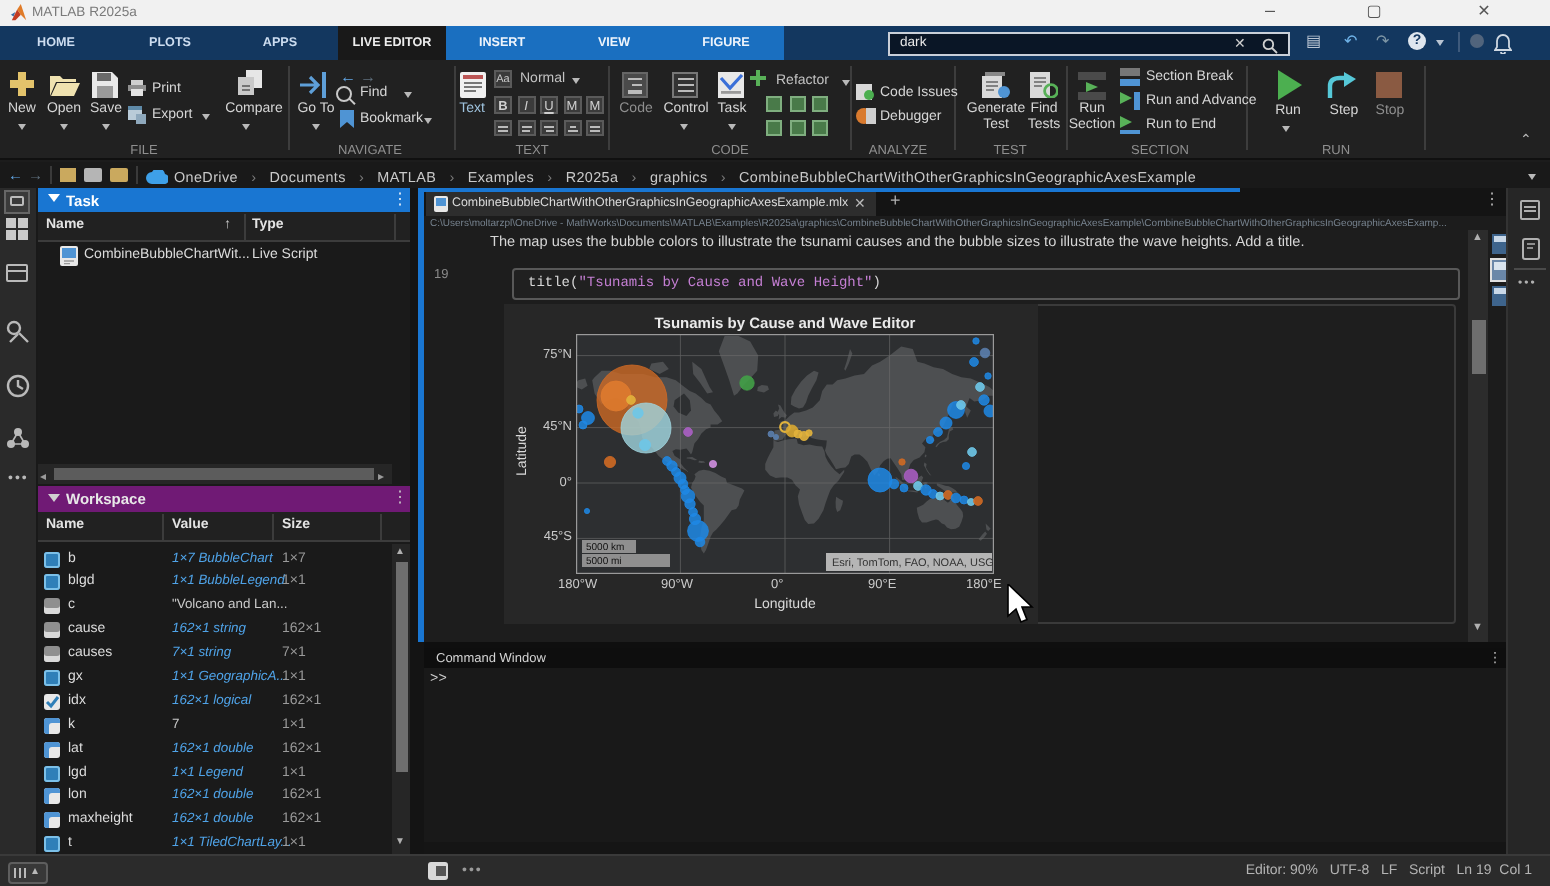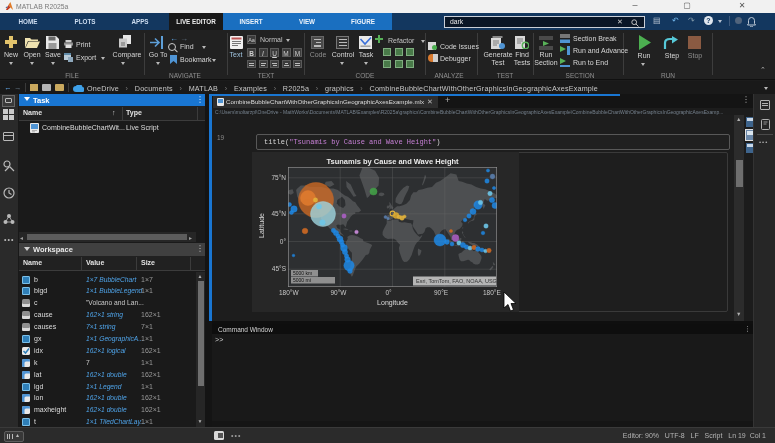--- a/index.html
+++ b/index.html
@@ -336,21 +336,21 @@
         </svg>
     <div class="ab" style="left:23px;top:1.5px;font-size:7px;color:#dcdcdc;white-space:nowrap">CombineBubbleChartWit...</div>
     <div class="ab" style="left:107px;top:1.5px;font-size:7px;color:#dcdcdc">Live Script</div>
   </div>
   <div class="ab" style="left:0;top:138px;width:177px;height:10px;background:#262626">
     <div class="ab" style="left:1px;top:2px;font-size:6px;color:#9a9a9a">◂</div>
     <div class="ab" style="left:8px;top:2px;width:160px;height:6px;background:#5c5c5c"></div>
     <div class="ab" style="left:170px;top:2px;font-size:6px;color:#9a9a9a">▸</div>
   </div>
 
-  <div class="ab" style="left:0;top:149px;width:186px;height:13px;background:#404040">
+  <div class="ab" style="left:0;top:149px;width:186px;height:13px;background:#701a75">
     <div class="ab" style="left:5px;top:3.5px;width:0;height:0;border-left:3px solid transparent;border-right:3px solid transparent;border-top:4px solid #d0d0d0"></div>
     <div class="ab" style="left:14px;top:2px;font-size:7.5px;color:#e8e8e8;font-weight:bold">Workspace</div>
     <div class="ab" style="left:177px;top:1px;font-size:8px;color:#c9c9c9">⋮</div>
   </div>
   <div class="ab" style="left:0;top:162px;width:186px;height:15px;background:#212121;border-bottom:1px solid #3c3c3c">
     <div class="ab" style="left:4px;top:3px;font-size:7px;color:#e3e3e3;font-weight:bold">Name</div>
     <div class="ab" style="left:62px;top:1px;width:1px;height:13px;background:#3c3c3c"></div>
     <div class="ab" style="left:67px;top:3px;font-size:7px;color:#e3e3e3;font-weight:bold">Value</div>
     <div class="ab" style="left:117px;top:1px;width:1px;height:13px;background:#3c3c3c"></div>
     <div class="ab" style="left:122px;top:3px;font-size:7px;color:#e3e3e3;font-weight:bold">Size</div>
@@ -464,28 +464,29 @@
     </div>
     <div class="ab" style="left:233px;top:1px;font-size:9px;color:#b0b0b0">+</div>
     <div class="ab" style="left:530px;top:1px;font-size:8px;color:#b9b9b9">⋮</div>
   </div>
 
   <div class="ab" style="left:0;top:14px;width:541px;height:7px;background:#1c1c1c">
     <div class="ab" style="left:3px;top:0.5px;font-size:5px;color:#76828e;white-space:nowrap;overflow:hidden;width:528px">C:\Users\moltarzpl\OneDrive - MathWorks\Documents\MATLAB\Examples\R2025a\graphics\CombineBubbleChartWithOtherGraphicsInGeographicAxesExample\CombineBubbleChartWithOtherGraphicsInGeographicAxesExamp...</div>
   </div>
 
   <div class="ab" style="left:0;top:21px;width:522px;height:206px;background:#1d1d1d">
+    <div class="ab" style="left:33px;top:1px;font-size:7.3px;color:#d6d6d6;white-space:nowrap">The map uses the bubble colors to illustrate the tsunami causes and the bubble sizes to illustrate the wave heights. Add a title.</div>
     <div class="ab" style="left:5px;top:19px;font-size:6.5px;color:#8a8a8a">19</div>
     <div class="ab" style="left:44px;top:18.5px;width:474px;height:16px;background:#202020;border:1px solid #585858;border-radius:2px"></div>
     <div class="ab mono" style="left:52px;top:23px;font-size:7px;color:#d8d8d8;white-space:nowrap">title(<span style="color:#c57fd4">"Tsunamis by Cause and Wave Height"</span>)</div>
 
     <div class="ab" style="left:40px;top:37px;width:476px;height:160px;border:1px solid #3a3a3a;border-radius:2px;background:#1e1e1e"></div>
 
     <div class="ab" style="left:40px;top:37px;width:267px;height:160px;background:#272727">
-      <div class="ab" style="left:22px;top:5px;width:237px;text-align:center;font-size:7.5px;font-weight:bold;color:#eaeaea">Tsunamis by Cause and Wave Height</div>
+      <div class="ab" style="left:22px;top:5px;width:237px;text-align:center;font-size:7.5px;font-weight:bold;color:#eaeaea">Tsunamis by Cause and Wave Editor</div>
       <div class="ab tick" style="left:11px;top:22px;width:23px;text-align:right">75°N</div>
       <div class="ab tick" style="left:11px;top:58px;width:23px;text-align:right">45°N</div>
       <div class="ab tick" style="left:11px;top:85.5px;width:23px;text-align:right">0°</div>
       <div class="ab tick" style="left:11px;top:113px;width:23px;text-align:right">45°S</div>
       <div class="ab tick" style="left:27px;top:137px;width:24px">180°W</div>
       <div class="ab tick" style="left:78.5px;top:137px;width:24px">90°W</div>
       <div class="ab tick" style="left:133.5px;top:137px;width:14px">0°</div>
       <div class="ab tick" style="left:182px;top:137px;width:22px">90°E</div>
       <div class="ab tick" style="left:231px;top:137px;width:24px">180°E</div>
       <div class="ab" style="left:36px;top:146.5px;width:209px;text-align:center;font-size:7px;color:#d9d9d9">Longitude</div>

